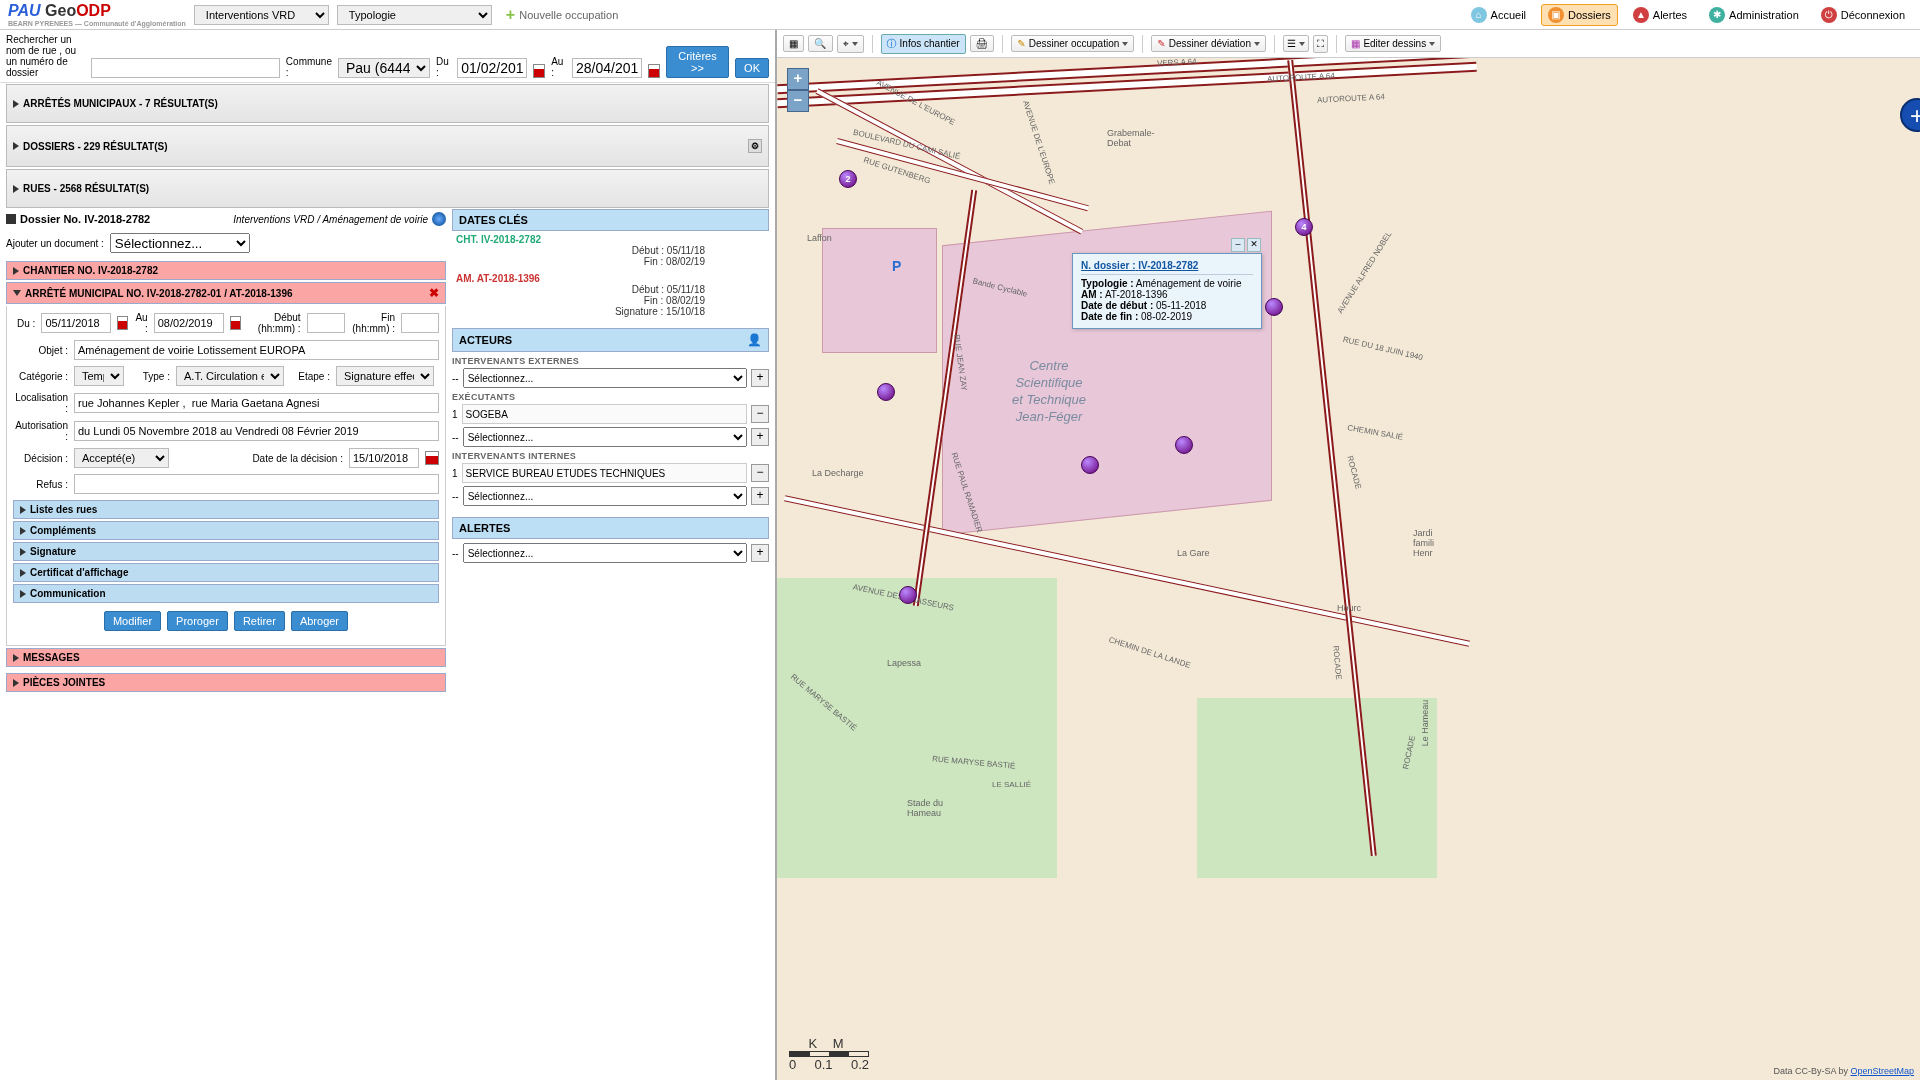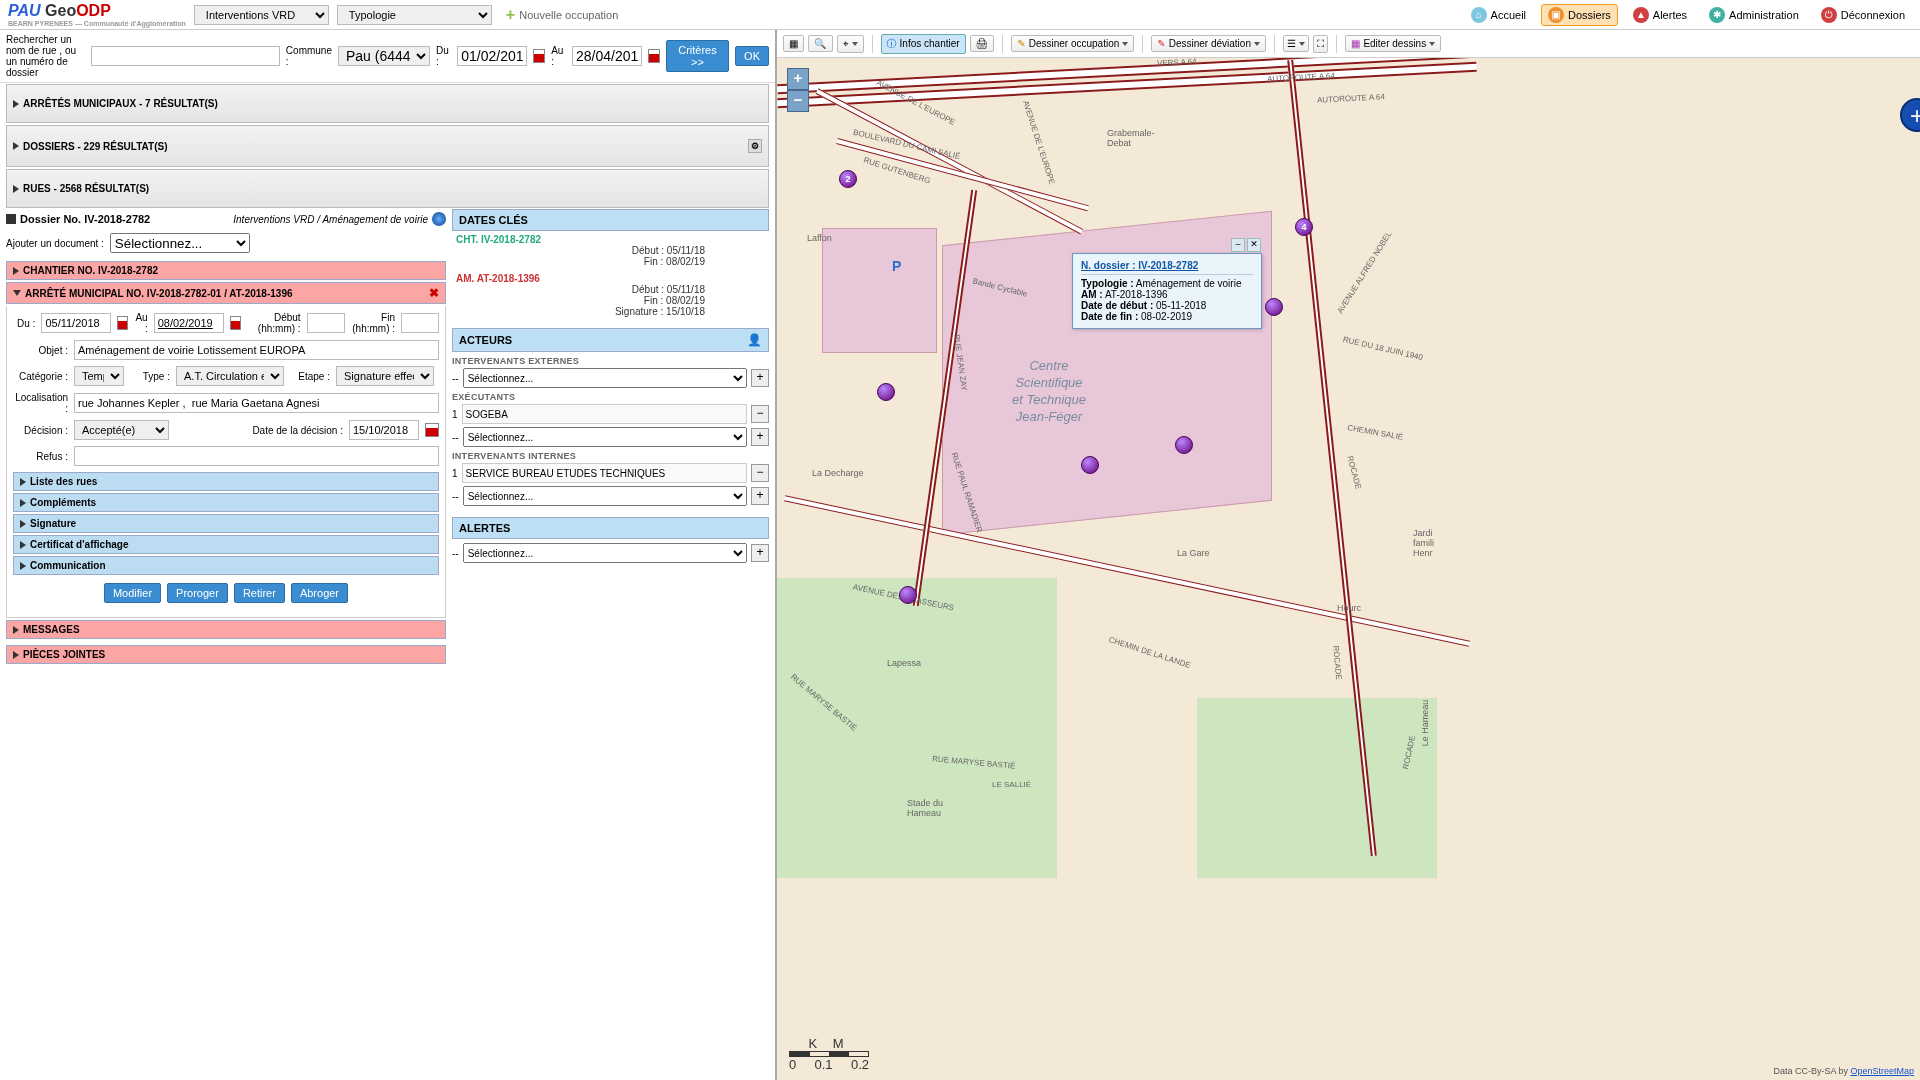--- a/index.html
+++ b/index.html
@@ -13,21 +13,21 @@
 .top-btn { display: flex; align-items: center; gap: 4px; padding: 2px 6px; color: #666; cursor: pointer; }
 .plus-ic { color: #8bc34a; font-size: 16px; font-weight: bold; }
 .spacer { flex: 1; }
 .nav-btn { display: flex; align-items: center; gap: 4px; padding: 2px 6px; font-size: 11px; cursor: pointer; border: 1px solid transparent; }
 .nav-btn.active { background: #ffe0b2; border: 1px solid #f0a020; border-radius: 3px; }
 .circ { width: 16px; height: 16px; border-radius: 50%; display: inline-flex; align-items: center; justify-content: center; font-size: 10px; color: #fff; }
 .c-blue { background: #7fc7e0; } .c-orange { background: #f09030; } .c-red { background: #d04040; } .c-teal { background: #40b0a0; } .c-redp { background: #d04040; }
 
 .main { display: flex; height: calc(100vh - 30px); }
 .left { width: 777px; display: flex; flex-direction: column; border-right: 2px solid #aaa; }
-.search-row { background: #fff; padding: 4px 6px; display: flex; align-items: center; gap: 6px; border-bottom: 1px solid #ddd; }
+.search-row { background: #fff; padding: 4px 6px; display: flex; align-items: flex-end; gap: 6px; border-bottom: 1px solid #ddd; }
 .sr-lbl { font-size: 10px; line-height: 1.1; }
 .sr-in { height: 20px; border: 1px solid #bbb; padding: 0 3px; font-size: 14px; }
 .btn { background: #3a8dd0; color: #fff; border: 1px solid #2a6fa8; padding: 3px 8px; font-size: 11px; cursor: pointer; border-radius: 2px; }
 .btn-gray { background: #f5f5f5; color: #333; border: 1px solid #bbb; }
 .acc-hdr { background: linear-gradient(#f2f2f2,#e4e4e4); border: 1px solid #bbb; padding: 13px 6px; font-size: 10px; font-weight: bold; display: flex; align-items: center; gap: 4px; margin: 1px 6px; cursor: pointer; }
 .tri { width: 0; height: 0; border-top: 4px solid transparent; border-bottom: 4px solid transparent; border-left: 6px solid #333; }
 .tri.down { border-left: 4px solid transparent; border-right: 4px solid transparent; border-top: 6px solid #333; border-bottom: none; }
 .gear-box { margin-left: auto; width: 14px; height: 14px; background: #ddd; border: 1px solid #aaa; font-size: 9px; text-align: center; line-height: 12px; }
 
 .content { display: flex; flex: 1; overflow: hidden; padding: 0 6px 6px 6px; gap: 6px; }
@@ -179,21 +179,21 @@
             <span>ARRÊTÉ MUNICIPAL NO. IV-2018-2782-01 / AT-2018-1396</span>
             <span class="del">✖</span>
           </div>
 
         <div class="panel-body">
           <div class="frow">
             <label style="width:30px">Du :</label>
             <input style="width: 70px;" value="05/11/2018">
               <span class="cal-ic"></span>
             <label>Au :</label>
-            <input style="width: 70px; text-decoration: underline;" value="08/02/2019">
+            <input style="width: 70px;" value="08/02/2019">
               <span class="cal-ic"></span>
             <label>Début (hh:mm) :</label>
             <input style="width: 38px;">
             <label>Fin (hh:mm) :</label>
             <input style="width: 38px;">
           </div>
           <div class="frow">
             <label style="width:55px">Objet :</label>
             <input style="flex: 1 1 0%;" value="Aménagement de voirie Lotissement EUROPA">
           </div>
@@ -201,20 +201,24 @@
             <label style="width:55px">Catégorie :</label>
             <select style="width:50px"><option>Temporaire</option></select>
             <label style="width:40px">Type :</label>
             <select style="width:108px"><option>A.T. Circulation et/ou</option></select>
             <label style="width:40px">Etape :</label>
             <select style="width:98px"><option>Signature effective</option></select>
           </div>
           <div class="frow">
             <label style="width:55px">Localisation :</label>
             <input style="flex: 1 1 0%;" value="rue Johannes Kepler ,  rue Maria Gaetana Agnesi">
+          </div>
+          <div class="frow">
+            <label style="width:55px">Autorisation :</label>
+            <input style="flex: 1 1 0%;" value="du Lundi 05 Novembre 2018 au Vendredi 08 Février 2019">
           </div>
           <div class="frow">
             <label style="width:55px">Décision :</label>
             <select style="width:95px"><option>Accepté(e)</option></select>
             <label style="flex:1;text-align:right">Date de la décision :</label>
             <input style="width: 70px;" value="15/10/2018">
               <span class="cal-ic"></span>
           </div>
           <div class="frow">
             <label style="width:55px">Refus :</label>

